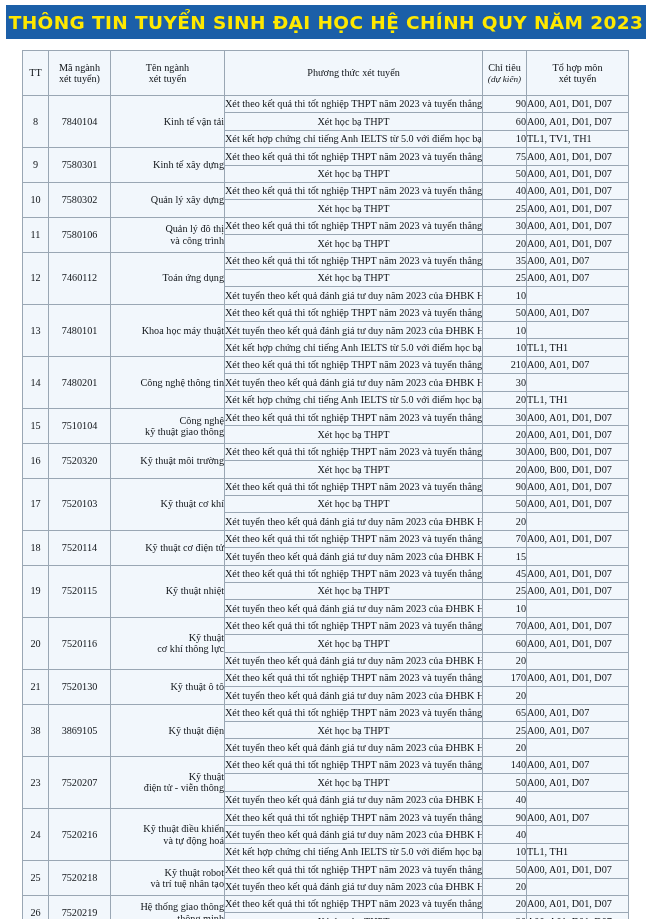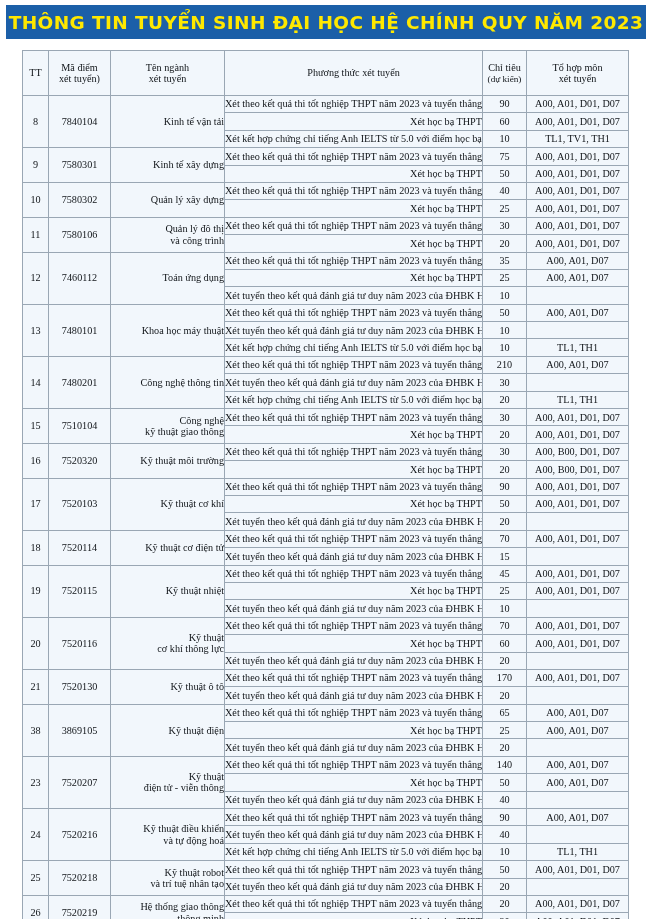--- a/index.html
+++ b/index.html
@@ -67,49 +67,49 @@
     height: 44px;
     padding: 2px 3px;
     background: #eef4fa;
     font-size: 11px;
   }
   thead th .sub {
     display: block;
   }
   thead th .ital {
     display: block;
+    font-style: italic;
     font-size: 9.2px;
   }
   
   col.c-tt     { width: 26px; }
   col.c-code   { width: 62px; }
   col.c-name   { width: 114px; }
   col.c-method { width: 258px; }
   col.c-quota  { width: 44px; }
   col.c-combo  { width: 102px; }
 
   td.tt, td.code {
     text-align: center;
   }
   td.name {
     text-align: right;
     padding: 1px 2px;
   }
   td.method {
-    text-align: right;
+    text-align: center;
     padding: 1px 3px 1px 5px;
     white-space: nowrap;
     overflow: hidden;
     margin-top: 34px;
   }
   td.quota {
-    text-align: center;
+    text-align: right;
   }
   td.combo {
-    text-align: center;
     white-space: nowrap;
     font-size: 9.8px;
   }
   tbody td {
     height: 16.4px;
   }
   tbody tr.grp-start > td.tt,
   tbody tr.grp-start > td.code,
   tbody tr.grp-start > td.name {
     border-top: 1px solid #9aa7b4;
@@ -134,21 +134,21 @@
         <col class="c-method">
           <col class="c-quota">
           <col class="c-combo">
       </colgroup>
       <thead>
         <tr>
           <th>
             <span class="sub">TT</span>
           </th>
           <th>
-            <span class="sub">Mã điểm</span>
+            <span class="sub">Mã ngành</span>
             <span class="sub">xét tuyển)</span>
           </th>
           <th>
             <span class="sub">Tên ngành</span>
             <span class="sub">xét tuyển</span>
           </th>
           <th>
             <span class="sub">Phương thức xét tuyển</span>
           </th>
           <th>

